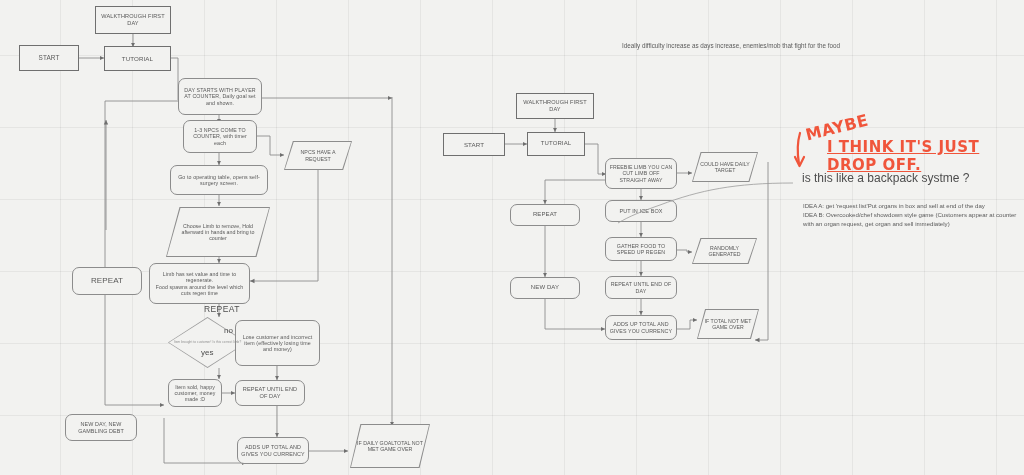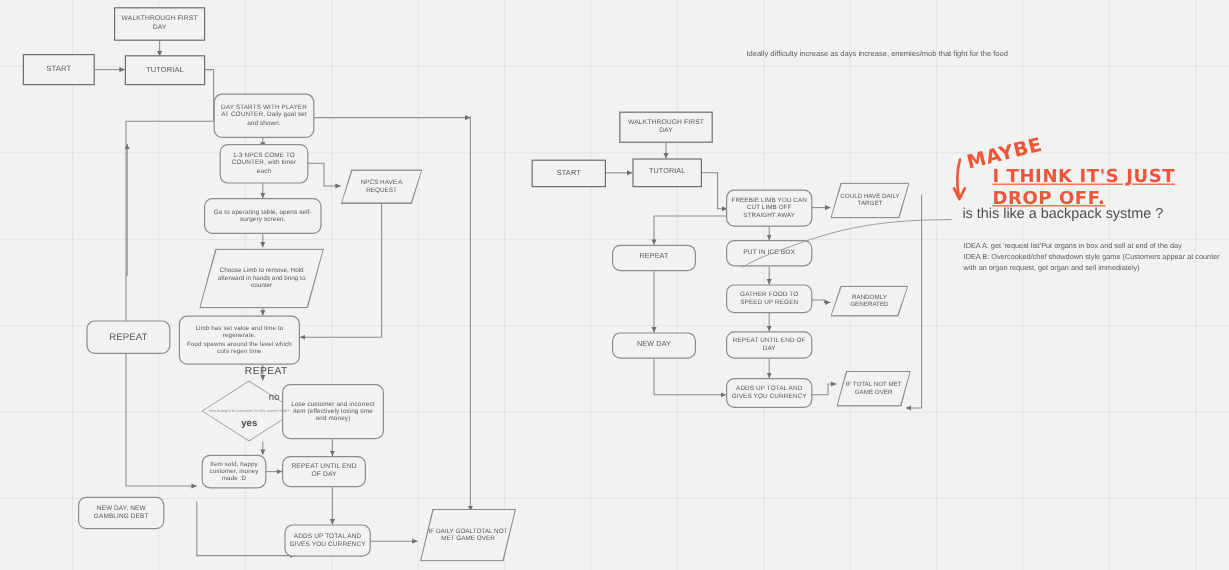--- a/index.html
+++ b/index.html
@@ -186,21 +186,21 @@
     <span>REPEAT</span>
   </div>
 
   <div class="diamond" style="left:168px;top:317px;width:79px;height:51px;">
     <span class="dbg"></span>
     <span class="din"></span>
     <span class="dtxt">Item brought to customer! Is this correct limb?</span>
   </div>
 
   <div class="edgelabel" style="left:224px;top:326px;">no</div>
-  <div class="edgelabel" style="left:201px;top:348px;font-weight:bold;">yes</div>
+  <div class="edgelabel" style="left:201px;top:348px;">yes</div>
 
   <div class="node round" style="left:235px;top:320px;width:85px;height:46px;font-size:5.3px;">
     <span>Lose customer and incorrect item (effectively losing time and money)</span>
   </div>
 
   <div class="node round" style="left:168px;top:379px;width:54px;height:28px;font-size:5.2px;">
     <span>Item sold, happy customer, money made :D</span>
   </div>
 
   <div class="node round" style="left:235px;top:380px;width:70px;height:26px;font-size:5.6px;">

